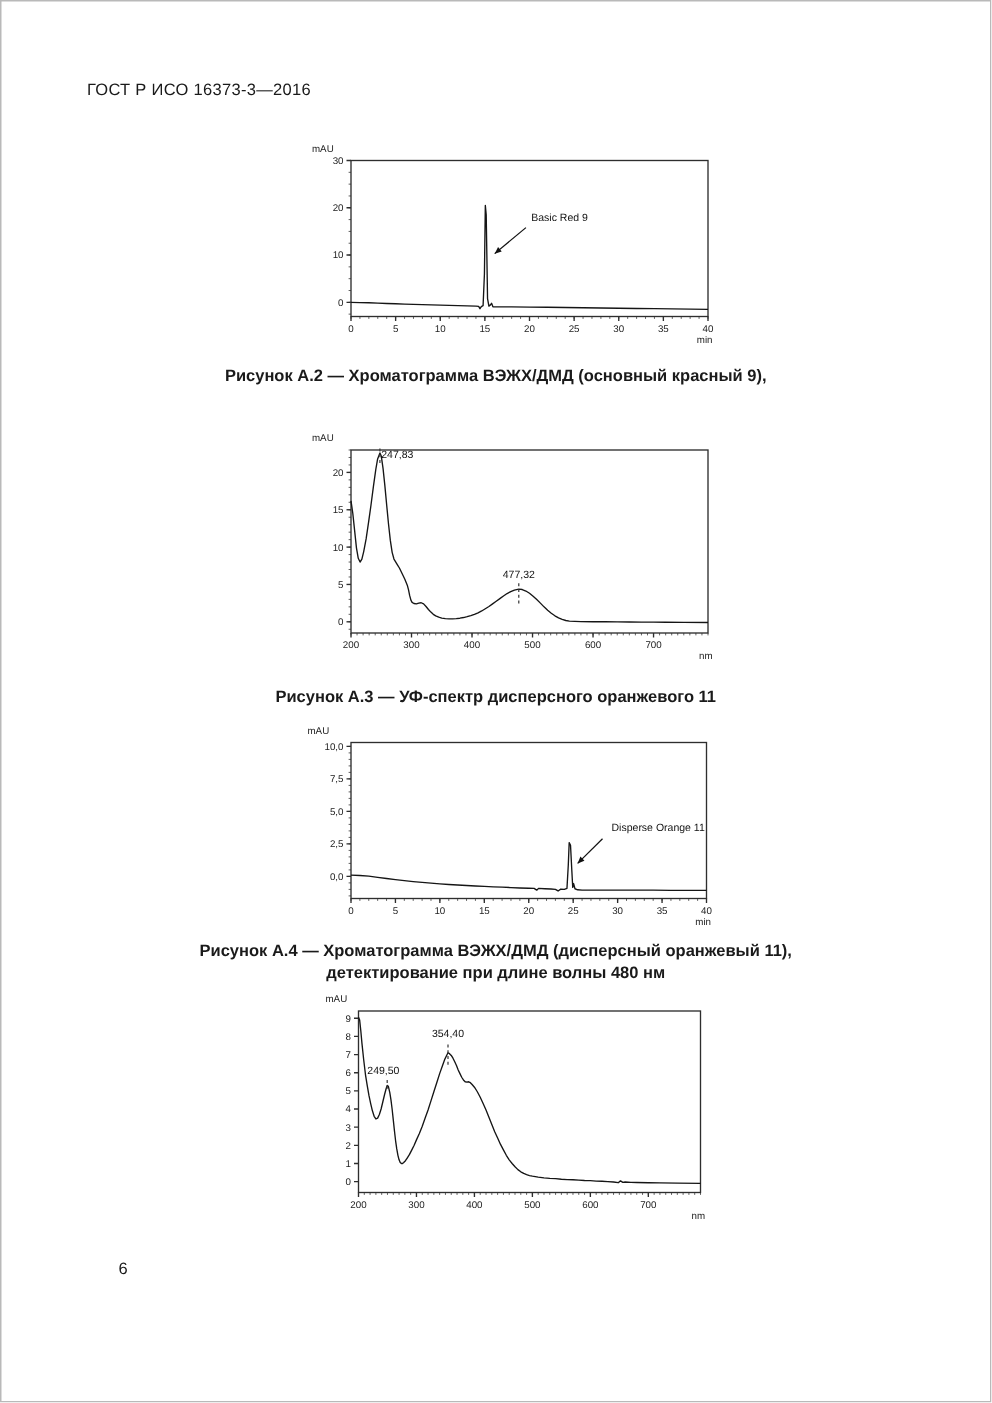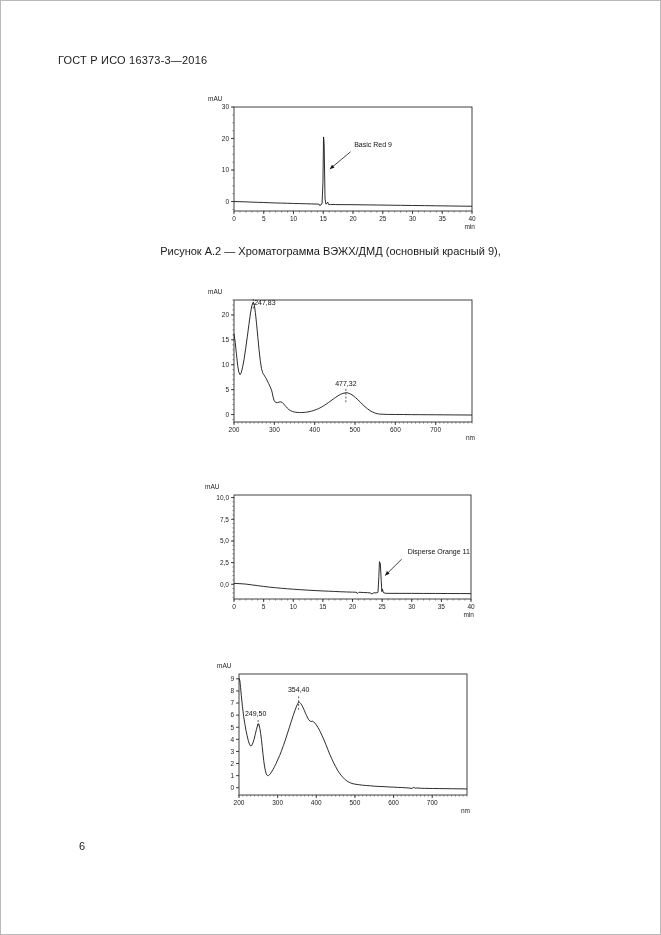--- a/index.html
+++ b/index.html
@@ -3,21 +3,21 @@
 <meta charset="utf-8">
 <style>
   html,body{margin:0;padding:0;background:#fff;}
   .page{position:relative;width:659px;height:933px;background:#ffffff;
         border:1px solid #b9b9b9;font-family:"Liberation Sans",sans-serif;
         overflow:hidden;}
   .header{position:absolute;left:57px;top:53px;font-size:11px;font-weight:normal;
           color:#1a1a1a;letter-spacing:.2px;}
   .fig{position:absolute;margin:0;padding:0;}
   .caption{position:absolute;left:0;width:100%;text-align:center;
-           font-size:11px;color:#1a1a1a;line-height:15px;}
+           font-size:11px;color:#1a1a1a;line-height:15px;font-weight:bold;}
   .pagenum{position:absolute;left:78px;top:839px;font-size:11px;color:#1a1a1a;}
   svg{display:block;}
   svg text{font-family:"Liberation Sans",sans-serif;}
 </style>
 </head>
 <body>
 
 <div class="page">
 
   <div class="header">ГОСТ Р ИСО 16373-3—2016</div>
@@ -238,20 +238,23 @@
           <text x="4" y="10" font-size="6.5" fill="#222">mAU</text>
           <text x="271" y="155.5" text-anchor="end" font-size="6.5" fill="#222">nm</text>
           <polyline points="30.00,49.86 31.21,58.33 32.42,69.78 33.63,81.23 34.84,88.20 36.05,90.69 37.26,88.70 38.47,83.72 40.08,75.26 41.70,64.30 43.31,52.85 44.93,40.40 46.54,28.95 47.75,21.98 49.28,17.99 50.17,19.98 51.38,28.45 52.59,39.90 53.80,52.85 55.01,65.30 56.22,76.25 57.43,84.22 58.64,88.70 59.85,90.69 61.06,92.69 62.27,94.68 63.48,97.17 64.69,99.66 65.90,102.15 66.71,104.14 67.52,106.13 68.32,109.12 69.13,113.10 69.94,116.09 70.74,117.58 71.95,118.33 73.57,118.58 75.18,118.08 76.79,117.83 78.41,118.58 80.02,120.32 81.63,122.31 83.25,124.06 84.86,125.55 86.47,126.55 88.49,127.44 90.51,128.04 92.93,128.39 95.35,128.54 97.77,128.54 100.19,128.44 102.61,128.14 105.03,127.69 107.45,127.14 109.87,126.45 112.29,125.55 114.71,124.56 117.13,123.31 119.55,121.82 121.97,120.32 124.39,118.58 126.81,116.84 129.23,115.09 131.65,113.35 134.07,111.71 136.49,110.36 138.92,109.37 141.86,108.72 144.16,109.02 146.58,110.01 149.00,111.51 151.42,113.50 153.84,115.74 156.26,118.08 158.68,120.57 161.10,122.81 163.52,124.80 165.94,126.55 168.36,127.94 170.78,128.94 173.20,129.68 175.62,130.08 179.25,130.28 183.29,130.43 191.36,130.48 199.42,130.53 207.49,130.63 215.56,130.68 223.63,130.73 231.69,130.78 239.76,130.83 251.86,130.93 268.00,131.03" fill="none" stroke="#151515" stroke-width="0.9" stroke-linejoin="round"></polyline>
           <text x="50.16949152542372" y="21.47755102040817" font-size="7" fill="#111" text-anchor="start">247,83</text>
           <line x1="49.28203389830509" y1="15.004081632653065" x2="49.28203389830509" y2="25.959183673469386" stroke="#333" stroke-width="0.8" stroke-dasharray="2,1.8"></line>
           <text x="141.86" y="101.64897959183673" font-size="7" fill="#111" text-anchor="middle">477,32</text>
           <line x1="141.86" y1="104.8857142857143" x2="141.86" y2="119.57551020408164" stroke="#333" stroke-width="0.8" stroke-dasharray="2,1.8"></line>
         </svg>
       </div>
   </figure>
+  <div class="caption" style="top:457px">
+    <div>Рисунок А.3 — УФ-спектр дисперсного оранжевого 11</div>
+  </div>
 
   <figure class="fig" style="left:200px;top:478px">
     <div>
         <svg width="280" height="150" viewBox="0 0 280 150">
           <g stroke="#2e2e2e" stroke-width="0.9" fill="none">
             <rect x="33" y="16" width="237" height="104"></rect>
             <line x1="33" y1="120" x2="33" y2="121.6" stroke-width="0.5"></line>
             <line x1="38.925" y1="120" x2="38.925" y2="121.6" stroke-width="0.5"></line>
             <line x1="44.85" y1="120" x2="44.85" y2="121.6" stroke-width="0.5"></line>
             <line x1="50.775" y1="120" x2="50.775" y2="121.6" stroke-width="0.5"></line>
@@ -347,20 +350,24 @@
           <text x="28" y="20.900000000000006" text-anchor="end" font-size="6.5" fill="#222">10,0</text>
           <text x="4" y="10" font-size="6.5" fill="#222">mAU</text>
           <text x="273" y="137.5" text-anchor="end" font-size="6.5" fill="#222">min</text>
           <polyline points="33.00,104.40 38.92,104.66 44.85,105.09 50.77,105.87 56.70,106.65 62.63,107.43 68.55,108.13 74.47,108.73 80.40,109.25 86.33,109.77 92.25,110.21 98.18,110.64 104.10,110.99 110.03,111.33 115.95,111.68 121.88,111.94 127.80,112.20 133.72,112.46 139.65,112.72 145.57,112.98 151.50,113.15 155.06,113.24 156.83,114.45 158.02,113.24 162.17,113.50 166.31,113.67 169.27,113.93 171.05,114.97 172.83,113.76 175.20,113.93 176.98,113.24 177.87,97.47 178.46,82.73 179.35,84.47 180.24,101.80 180.83,112.63 181.42,110.03 182.31,113.50 184.09,114.19 187.05,114.37 198.90,114.37 210.75,114.37 222.60,114.45 234.45,114.45 246.30,114.54 258.15,114.54 270.00,114.63" fill="none" stroke="#151515" stroke-width="0.9" stroke-linejoin="round"></polyline>
           <text x="268.81499999999994" y="74.93333333333334" font-size="7" fill="#111" text-anchor="end">Disperse Orange 11</text>
           <line x1="200.6775" y1="80.13333333333334" x2="184.08749999999998" y2="96.60000000000001" stroke="#111" stroke-width="0.8"></line>
           <polygon points="184.08749999999998,96.60000000000001 185.94284914713526,92.08140734938142 188.61981115397774,94.77841947651804" fill="#111"></polygon>
         </svg>
       </div>
   </figure>
+  <div class="caption" style="top:626px">
+    <div>Рисунок А.4 — Хроматограмма ВЭЖХ/ДМД (дисперсный оранжевый 11),</div>
+    <div>детектирование при длине волны 480 нм</div>
+  </div>
 
   <figure class="fig" style="left:212px;top:659px">
     <div>
         <svg width="270" height="168" viewBox="0 0 270 168">
           <g stroke="#2e2e2e" stroke-width="0.9" fill="none">
             <rect x="26" y="14" width="228" height="121"></rect>
             <line x1="26" y1="135" x2="26" y2="136.6" stroke-width="0.5"></line>
             <line x1="29.864406779661017" y1="135" x2="29.864406779661017" y2="136.6" stroke-width="0.5"></line>
             <line x1="33.728813559322035" y1="135" x2="33.728813559322035" y2="136.6" stroke-width="0.5"></line>
             <line x1="37.59322033898305" y1="135" x2="37.59322033898305" y2="136.6" stroke-width="0.5"></line>

